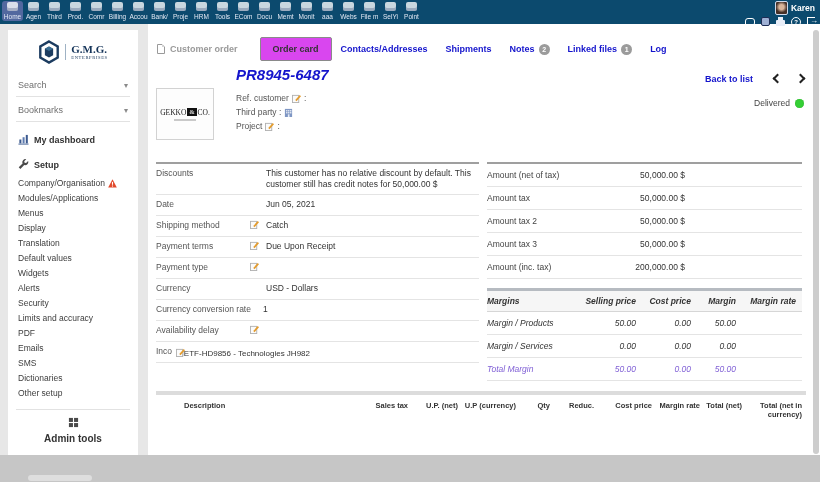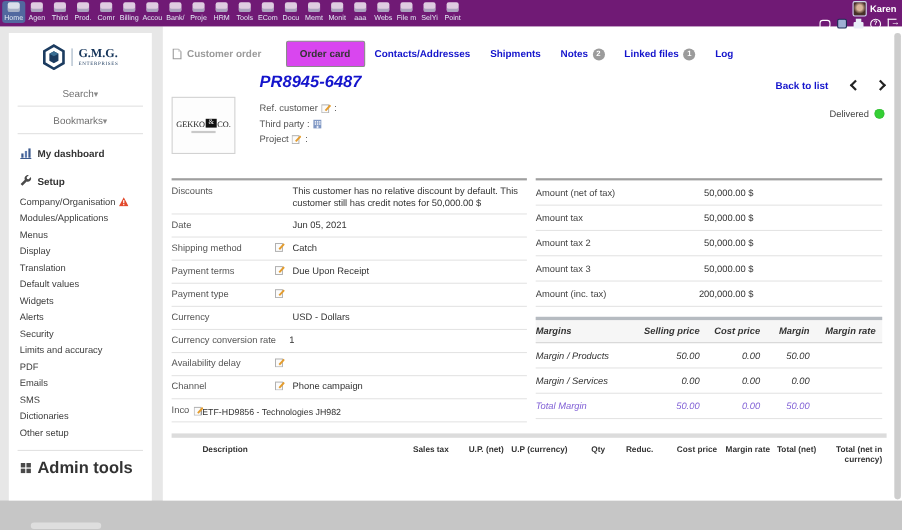--- a/index.html
+++ b/index.html
@@ -1,21 +1,21 @@
 <!DOCTYPE html>
 <html><head>
 <meta charset="utf-8">
 <style>
   html,body{margin:0;padding:0;background:#9e9e9e;}
   .screen{position:relative;width:820px;height:482px;background:#c6c6c6;overflow:hidden;
           font-family:"Liberation Sans",sans-serif;-webkit-font-smoothing:antialiased;}
   .workspace{position:absolute;top:0;left:0;right:0;height:455px;background:#e7e7e7;}
 
   
-  .topbar{position:absolute;top:0;left:0;right:0;height:24px;background:#701a75;z-index:5;}
+  .topbar{position:absolute;top:0;left:0;right:0;height:24px;background:#0c4a6e;z-index:5;}
   .nav-items{position:absolute;left:2px;top:1px;display:flex;}
   .nav-item{display:flex;flex-direction:column;align-items:center;width:21px;padding:1px 0;cursor:pointer;}
   .nav-item.active{background:#52689f;border-radius:3px;}
   .nav-ic{width:11px;height:9px;background:rgba(255,255,255,.78);border-radius:2px;
           box-shadow:inset 0 -3px rgba(20,40,90,.25);margin-bottom:2px;}
   .nav-lb{font-size:6.5px;color:#e3e9f4;white-space:nowrap;line-height:7px;}
   .topbar-right{position:absolute;right:5px;top:1px;display:flex;flex-direction:column;align-items:flex-end;}
   .userline{display:flex;align-items:center;gap:3px;}
   .avatar{width:11px;height:12px;border-radius:2px;border:1px solid #cfd8ea;
           background:radial-gradient(circle at 50% 42%, #d9b49a 28%, #463027 62%);}
@@ -30,28 +30,28 @@
            font-weight:bold;text-align:center;line-height:8px;}
   .qi-logout{width:7px;height:8px;border:1px solid #fff;border-right:none;color:#fff;font-size:8px;line-height:7px;}
   .qi-logout .g{position:absolute;left:2px;top:-1px;}
 
   
   .sidebar{position:absolute;left:8px;top:30px;width:130px;height:425px;background:#fff;overflow:hidden;}
   .logo{display:flex;align-items:center;justify-content:center;gap:5px;padding:10px 0 8px 0;}
   .logo-txt{border-left:1px solid #9fb2c4;padding-left:5px;}
   .logo-l1{font-family:"Liberation Serif",serif;font-weight:bold;font-size:11px;color:#16355a;line-height:11px;}
   .logo-l2{font-family:"Liberation Serif",serif;font-size:4.6px;letter-spacing:.6px;color:#16355a;}
-  .side-drop{display:flex;justify-content:center;align-items:center;margin:0 8px;padding:8px 2px 6px 2px;
+  .side-drop{display:flex;justify-content:space-between;align-items:center;margin:0 8px;padding:8px 2px 6px 2px;
              border-bottom:1px solid #e2e2e2;color:#707070;font-size:9px;cursor:pointer;}
   .caret{color:#8a8a8a;font-size:8px;}
   .side-head{display:flex;align-items:center;gap:5px;padding:12px 10px 0 10px;font-size:9px;font-weight:bold;color:#333;cursor:pointer;}
   .side-list{list-style:none;margin:6px 0 0 0;padding:0 10px;}
   .side-list li{font-size:8.5px;color:#3c3c3c;line-height:15px;white-space:nowrap;cursor:pointer;display:flex;align-items:center;gap:3px;}
   .side-admin{margin:8px 8px 0 8px;border-top:1px solid #e2e2e2;padding:7px 2px 0 2px;
-              display:flex;align-items:center;gap:5px;font-size:15px;font-weight:bold;color:#333;cursor:pointer;}
+              display:flex;align-items:center;gap:5px;font-size:10px;font-weight:bold;color:#333;cursor:pointer;flex-direction:column;}
 
   
   .main{position:absolute;left:148px;top:24px;width:672px;height:431px;background:#fff;overflow:hidden;}
   .main-in{padding:12px 0 0 8px;}
 
   .tabs-row{display:flex;align-items:center;height:26px;}
   .tab-context{display:flex;align-items:center;gap:4px;color:#9a9a9a;font-weight:bold;font-size:9px;margin-right:22px;}
   .tab{color:#1414cc;font-weight:bold;font-size:9px;padding:6px 9px;cursor:pointer;display:flex;align-items:center;gap:4px;white-space:nowrap;}
   .tab.active{color:#333;border:1px solid #8a8a8a;background:#d946ef;border-radius:2px;padding:6px 12px;}
   .badge{display:inline-block;min-width:11px;height:11px;border-radius:6px;background:#9b9b9b;color:#fff;
@@ -468,26 +468,20 @@
             </div>
             <div class="drow drow--wide">
               <div class="dlabel">Currency conversion rate</div>
               <div class="dvalue"><span>1</span></div>
             </div>
             <div class="drow">
               <div class="dlabel">Availability delay</div>
               <div class="dvalue"><svg class="ic ic-s">
                   <use href="#i-edit"></use>
                 </svg><span></span></div>
-            </div>
-            <div class="drow">
-              <div class="dlabel">Channel</div>
-              <div class="dvalue"><svg class="ic ic-s">
-                  <use href="#i-edit"></use>
-                </svg><span>Phone campaign</span></div>
             </div>
             <div class="drow drow--inline">
               <div class="dlabel">Inco</div>
               <div class="dvalue"><svg class="ic ic-s float-ic">
                   <use href="#i-edit"></use>
                 </svg><span>NETF-HD9856 - Technologies JH982</span></div>
             </div>
           </div>
         <div class="col-right">
           <div class="atable" id="amount-rows">

